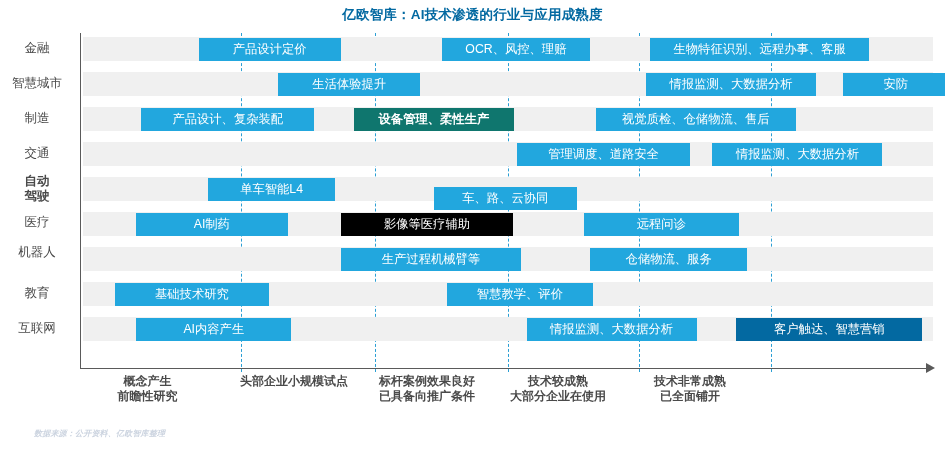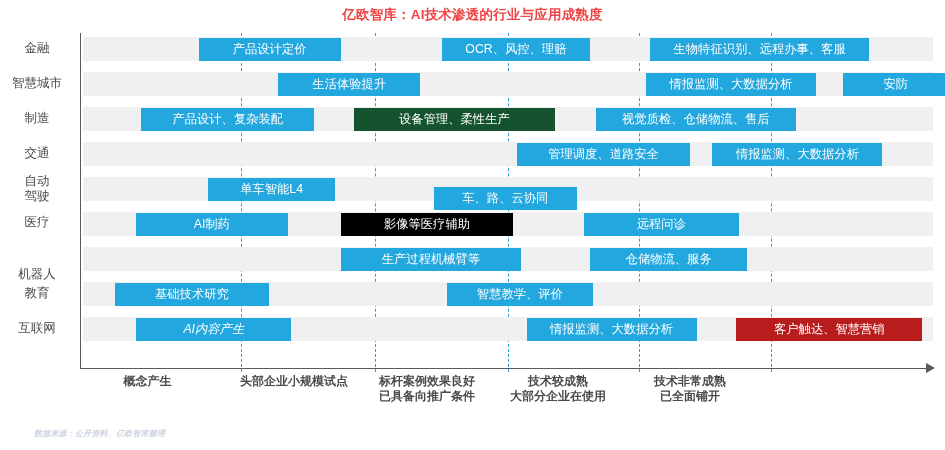--- a/index.html
+++ b/index.html
@@ -21,21 +21,21 @@
     height: 450px;
   }
   #chart-title {
     position: absolute;
     left: 0;
     top: 6px;
     width: 945px;
     text-align: center;
     font-size: 13.5px;
     font-weight: bold;
-    color: #ef4444;
+    color: #0369a1;
     letter-spacing: 0.2px;
   }
   
   #plot {
     position: absolute;
     left: 83px;
     top: 33px;
     width: 850px;
     height: 335px;
     padding-left: 40px;
@@ -140,78 +140,79 @@
       <div class="row-band" style="top: 4px; height: 24px;"></div>
       <div class="bar" style="left: 115.536px; width: 142.096px; top: 4.5px; height: 23px; background: rgb(34, 167, 222);">产品设计定价</div>
       <div class="bar" style="left: 358.56px; width: 148.736px; top: 4.5px; height: 23px; background: rgb(34, 167, 222);">OCR、风控、理赔</div>
       <div class="bar" style="left: 567.056px; width: 219.12px; top: 4.5px; height: 23px; background: rgb(34, 167, 222);">生物特征识别、远程办事、客服</div>
       <div class="row-band" style="top: 39px; height: 24px;"></div>
       <div class="bar" style="left: 195.216px; width: 142.096px; top: 39.5px; height: 23px; background: rgb(34, 167, 222);">生活体验提升</div>
       <div class="bar" style="left: 563.072px; width: 169.984px; top: 39.5px; height: 23px; background: rgb(34, 167, 222);">情报监测、大数据分析</div>
       <div class="bar" style="left: 759.616px; width: 106.24px; top: 39.5px; height: 23px; background: rgb(34, 167, 222);">安防</div>
       <div class="row-band" style="top: 74px; height: 24px;"></div>
       <div class="bar" style="left: 58.432px; width: 172.64px; top: 74.5px; height: 23px; background: rgb(34, 167, 222);">产品设计、复杂装配</div>
-      <div class="bar" style="left: 270.912px; width: 201px; top: 74.5px; height: 23px; background: #14532d;">设备管理、柔性生产</div>
+      <div class="bar" style="left: 270.912px; width: 160px; top: 74.5px; height: 23px; background: #0f766e; font-weight: bold;">设备管理、柔性生产</div>
       <div class="bar" style="left: 512.608px; width: 200.528px; top: 74.5px; height: 23px; background: rgb(34, 167, 222);">视觉质检、仓储物流、售后</div>
       <div class="row-band" style="top: 109px; height: 24px;"></div>
       <div class="bar" style="left: 434.256px; width: 172.64px; top: 109.5px; height: 23px; background: rgb(34, 167, 222);">管理调度、道路安全</div>
       <div class="bar" style="left: 629.472px; width: 169.984px; top: 109.5px; height: 23px; background: rgb(34, 167, 222);">情报监测、大数据分析</div>
       <div class="row-band" style="top: 144px; height: 24px;"></div>
       <div class="bar" style="left: 124.832px; width: 127.488px; top: 144.5px; height: 23px; background: rgb(34, 167, 222);">单车智能L4</div>
       <div class="bar" style="left: 350.592px; width: 143.424px; top: 144.5px; height: 23px; background: rgb(34, 167, 222); margin-top: 9px;">车、路、云协同</div>
       <div class="bar" style="left: 553.776px; width: 172.64px; top: 144.5px; height: 23px; background: rgb(34, 167, 222); margin-top: 35px;">单车智能L2/3</div>
       <div class="row-band" style="top: 179px; height: 24px;"></div>
       <div class="bar" style="left: 53.12px; width: 151.392px; top: 179.5px; height: 23px; background: rgb(34, 167, 222);">AI制药</div>
       <div class="bar" style="left: 257.632px; width: 172.64px; top: 179.5px; height: 23px; background: #000000;">影像等医疗辅助</div>
       <div class="bar" style="left: 500.656px; width: 155.376px; top: 179.5px; height: 23px; background: rgb(34, 167, 222);">远程问诊</div>
       <div class="row-band" style="top: 214px; height: 24px;"></div>
       <div class="bar" style="left: 257.632px; width: 180.608px; top: 214.5px; height: 23px; background: rgb(34, 167, 222);">生产过程机械臂等</div>
       <div class="bar" style="left: 507.296px; width: 156.704px; top: 214.5px; height: 23px; background: rgb(34, 167, 222);">仓储物流、服务</div>
       <div class="row-band" style="top: 249px; height: 24px;"></div>
       <div class="bar" style="left: 31.872px; width: 154.048px; top: 249.5px; height: 23px; background: rgb(34, 167, 222);">基础技术研究</div>
       <div class="bar" style="left: 363.872px; width: 146.08px; top: 249.5px; height: 23px; background: rgb(34, 167, 222);">智慧教学、评价</div>
       <div class="row-band" style="top: 284px; height: 24px;"></div>
-      <div class="bar" style="left: 53.12px; width: 155.376px; top: 284.5px; height: 23px; background: rgb(34, 167, 222); font-style: italic;">AI内容产生</div>
+      <div class="bar" style="left: 53.12px; width: 155.376px; top: 284.5px; height: 23px; background: rgb(34, 167, 222);">AI内容产生</div>
       <div class="bar" style="left: 443.552px; width: 169.984px; top: 284.5px; height: 23px; background: rgb(34, 167, 222);">情报监测、大数据分析</div>
-      <div class="bar" style="left: 653.376px; width: 185.92px; top: 284.5px; height: 23px; background: #b91c1c;">客户触达、智慧营销</div>
+      <div class="bar" style="left: 653.376px; width: 185.92px; top: 284.5px; height: 23px; background: #0369a1;">客户触达、智慧营销</div>
     </div>
 
   <div id="labels-layer">
       <div class="row-label" style="top: 41px;">
         <div>金融</div>
       </div>
       <div class="row-label" style="top: 76px;">
         <div>智慧城市</div>
       </div>
       <div class="row-label" style="top: 111px;">
         <div>制造</div>
       </div>
       <div class="row-label" style="top: 146px;">
         <div>交通</div>
       </div>
-      <div class="row-label" style="top: 174px;">
+      <div class="row-label" style="top: 174px; font-weight: bold;">
         <div>自动</div>
         <div>驾驶</div>
       </div>
       <div class="row-label" style="top: 216px; font-family: Liberation Mono, monospace;">
         <div>医疗</div>
       </div>
-      <div class="row-label" style="top: 267px;">
+      <div class="row-label" style="top: 245px;">
         <div>机器人</div>
       </div>
       <div class="row-label" style="top: 286px;">
         <div>教育</div>
       </div>
       <div class="row-label" style="top: 321px;">
         <div>互联网</div>
       </div>
     </div>
   <div id="stages-layer">
       <div class="stage-label" style="left: 80px; width: 135px;">
         <div>概念产生</div>
+        <div>前瞻性研究</div>
       </div>
       <div class="stage-label" style="left: 214px; width: 160px;">
         <div>头部企业小规模试点</div>
       </div>
       <div class="stage-label" style="left: 347px; width: 160px;">
         <div>标杆案例效果良好</div>
         <div>已具备向推广条件</div>
       </div>
       <div class="stage-label" style="left: 478px; width: 160px;">
         <div>技术较成熟</div>

